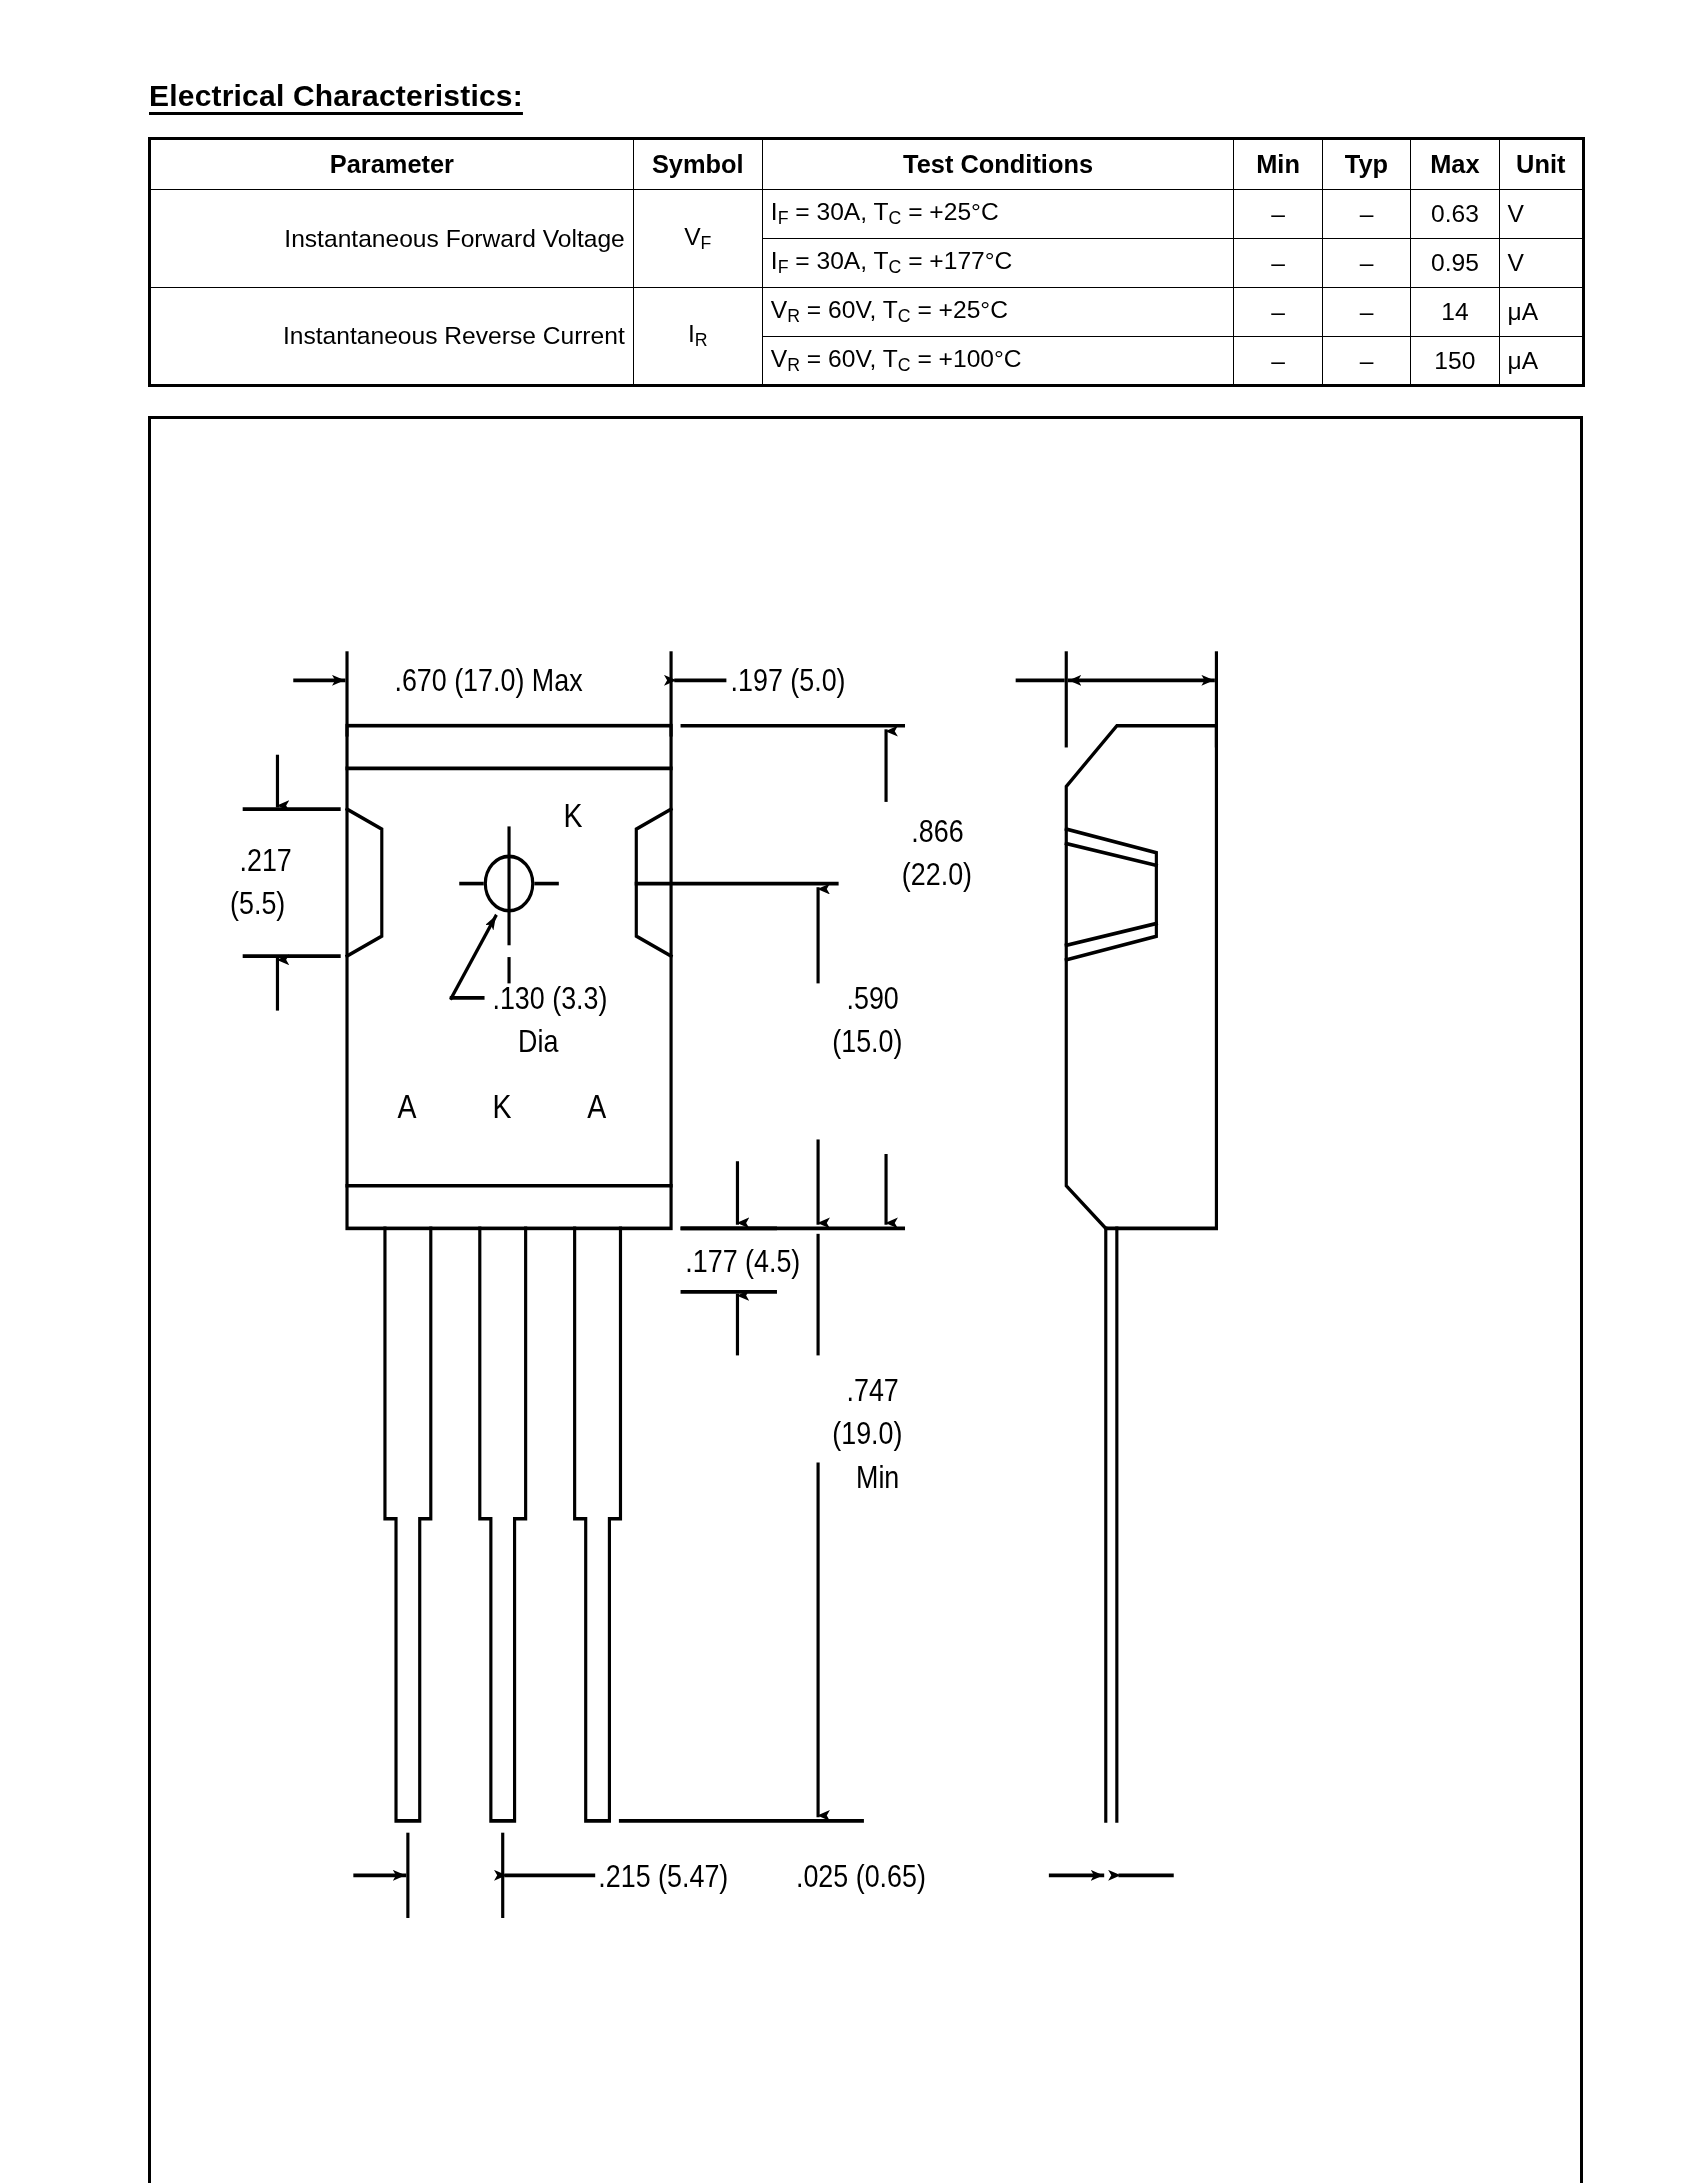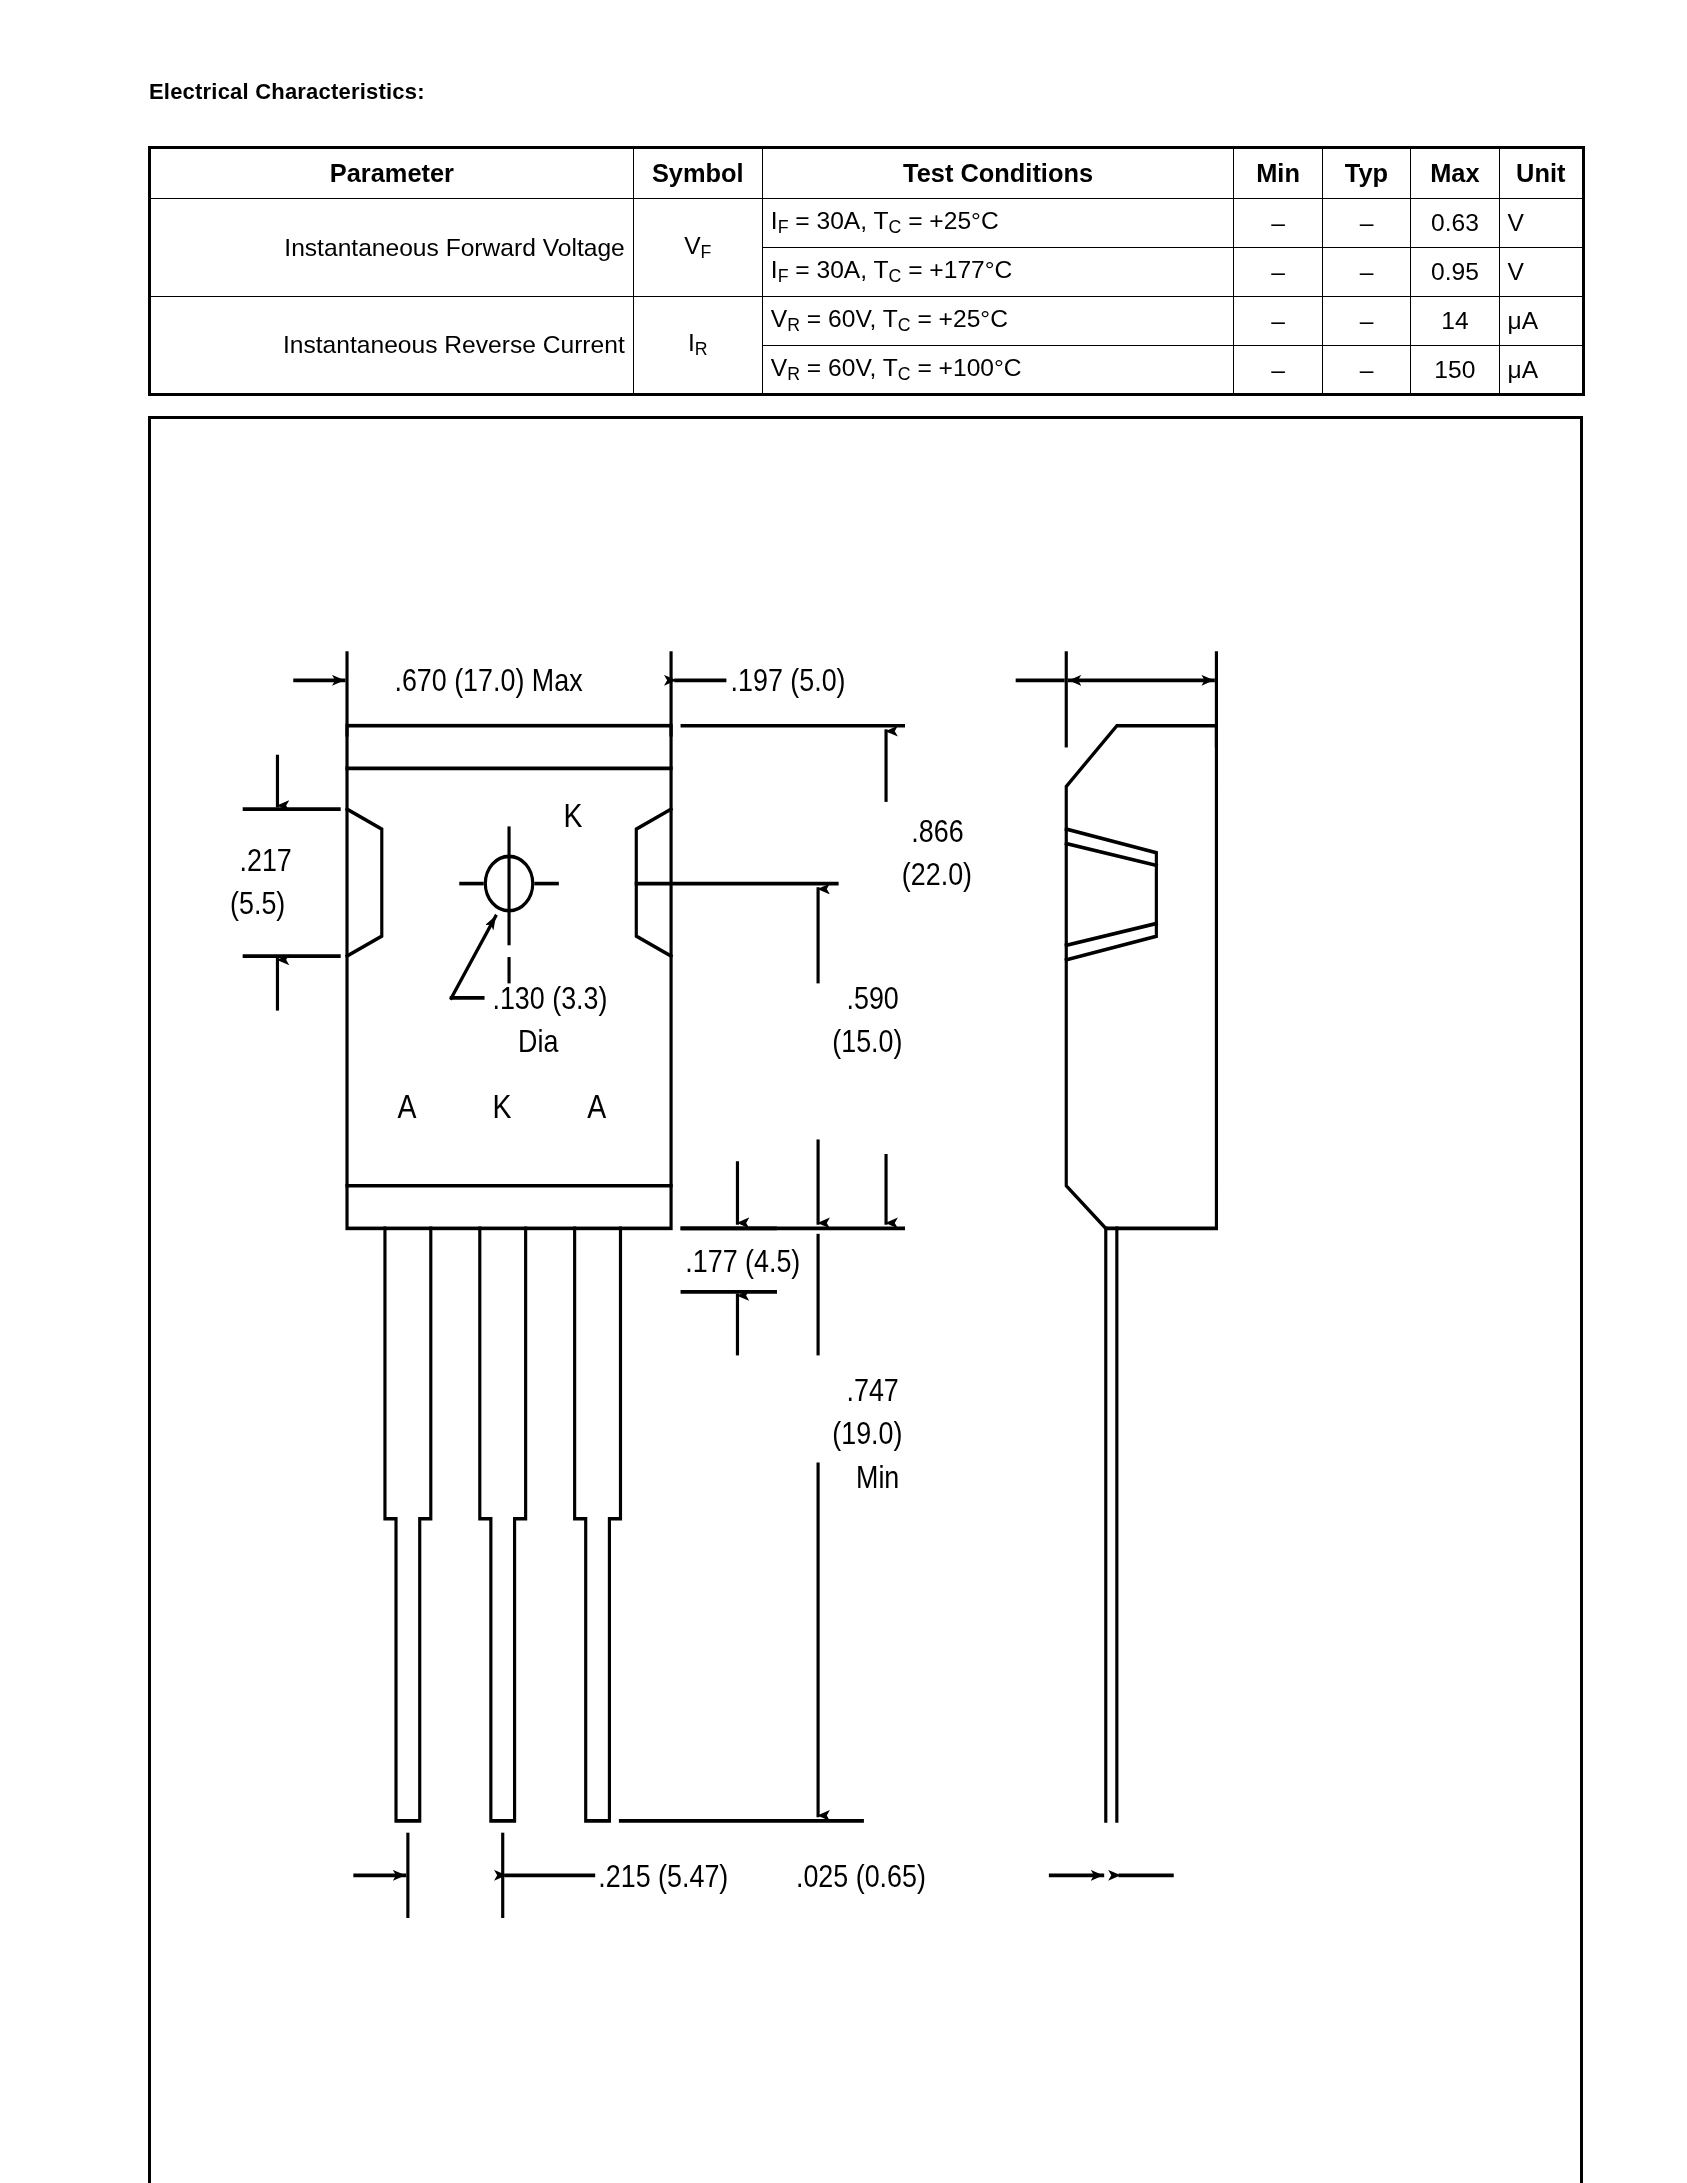--- a/index.html
+++ b/index.html
@@ -6,27 +6,27 @@
   html,body{margin:0;padding:0;background:#fff;}
   body{
     width:1687px;height:2183px;position:relative;
     font-family:"Liberation Sans","DejaVu Sans",sans-serif;
     color:#000;
     -webkit-font-smoothing:none;
   }
   
   #heading{
     position:absolute;left:149px;top:79px;
-    font-size:22px;font-weight:bold;letter-spacing:0.2px;
-    text-underline-offset:5.6px;
+    font-size:30px;font-weight:bold;letter-spacing:0.2px;
+    text-decoration:underline;text-underline-offset:5.6px;
     text-decoration-thickness:3.2px;
   }
   
   #ec-table{
-    position:absolute;left:148px;top:146px;width:1437px;
+    position:absolute;left:148px;top:137px;width:1437px;
     border-collapse:collapse;
     table-layout:fixed;
   }
   #ec-table td,#ec-table th{
     border:1.6px solid #000;
     padding:0 8px;
     font-size:24.6px;
     font-weight:normal;
     height:49px;
     vertical-align:middle;

